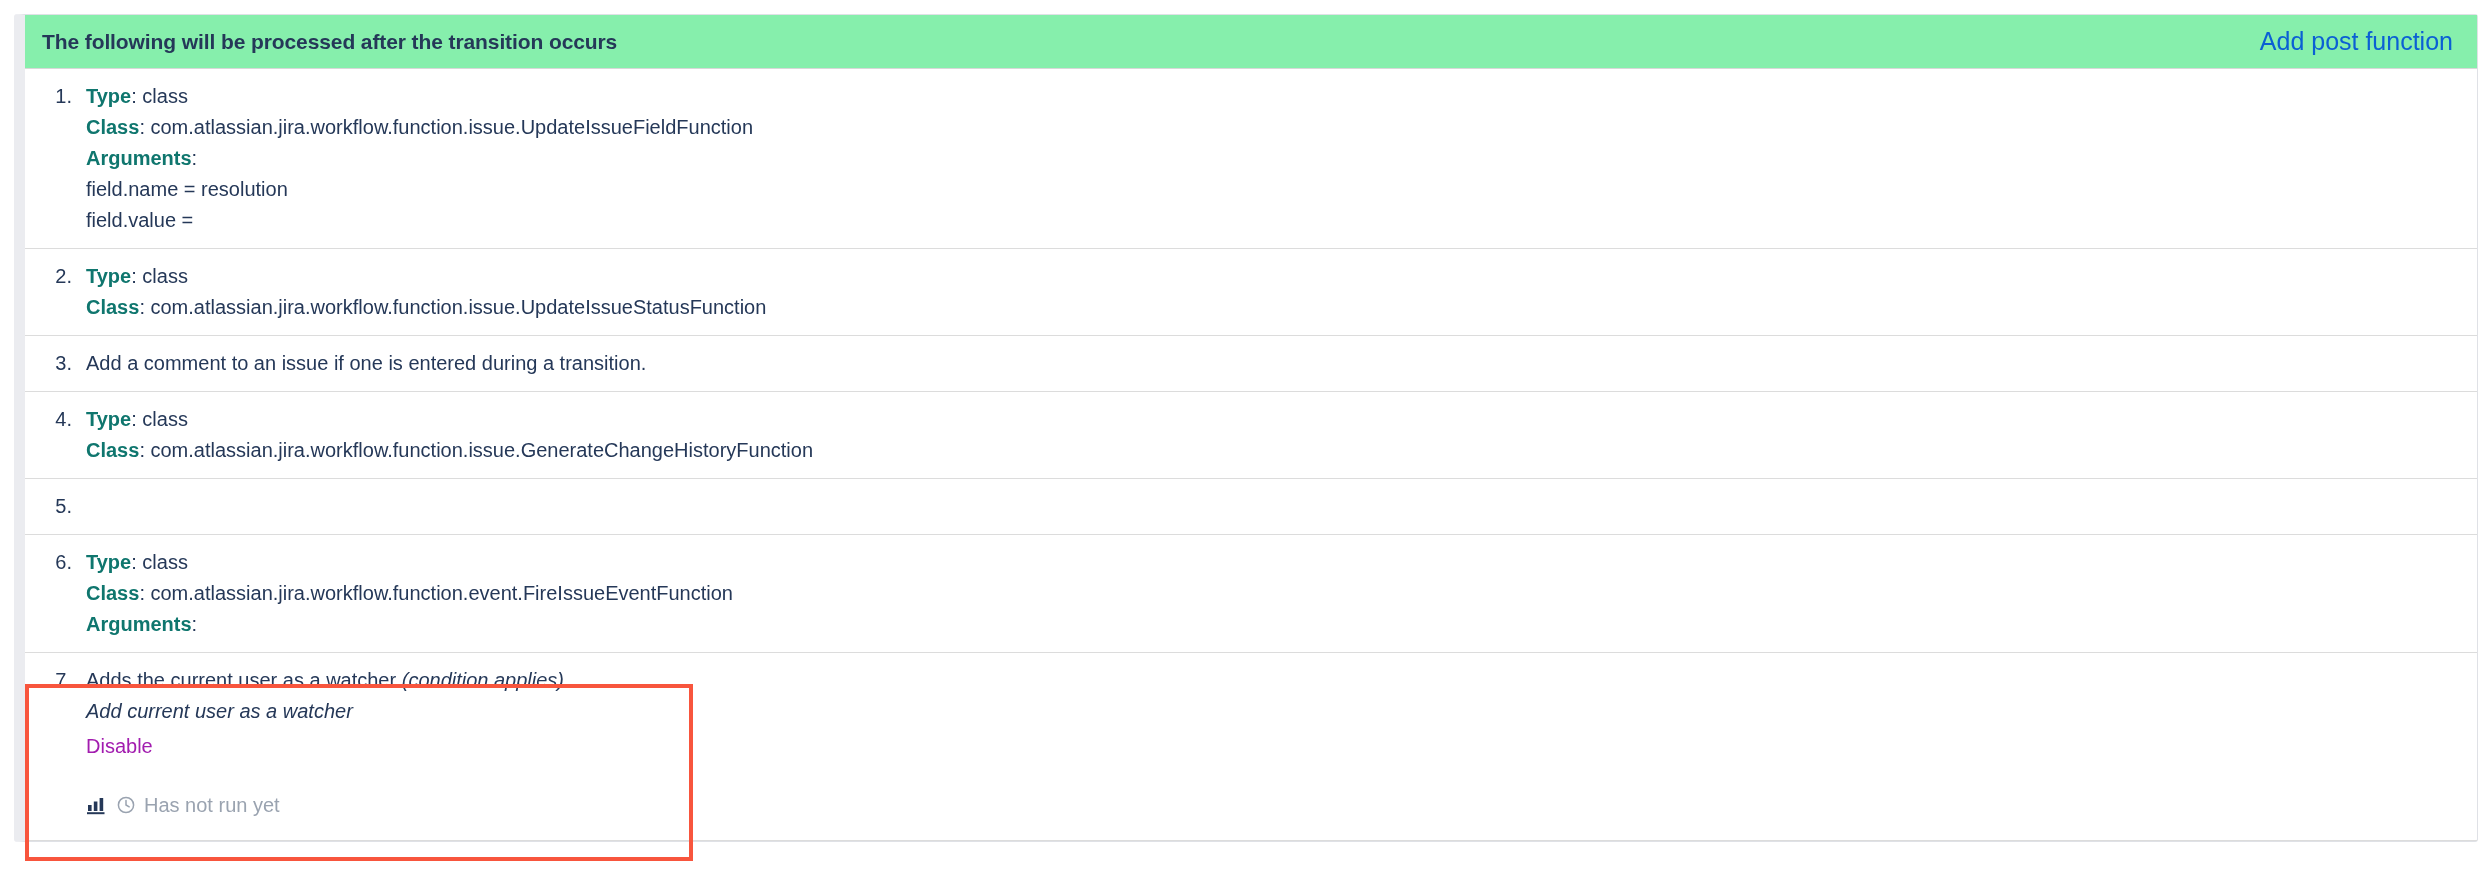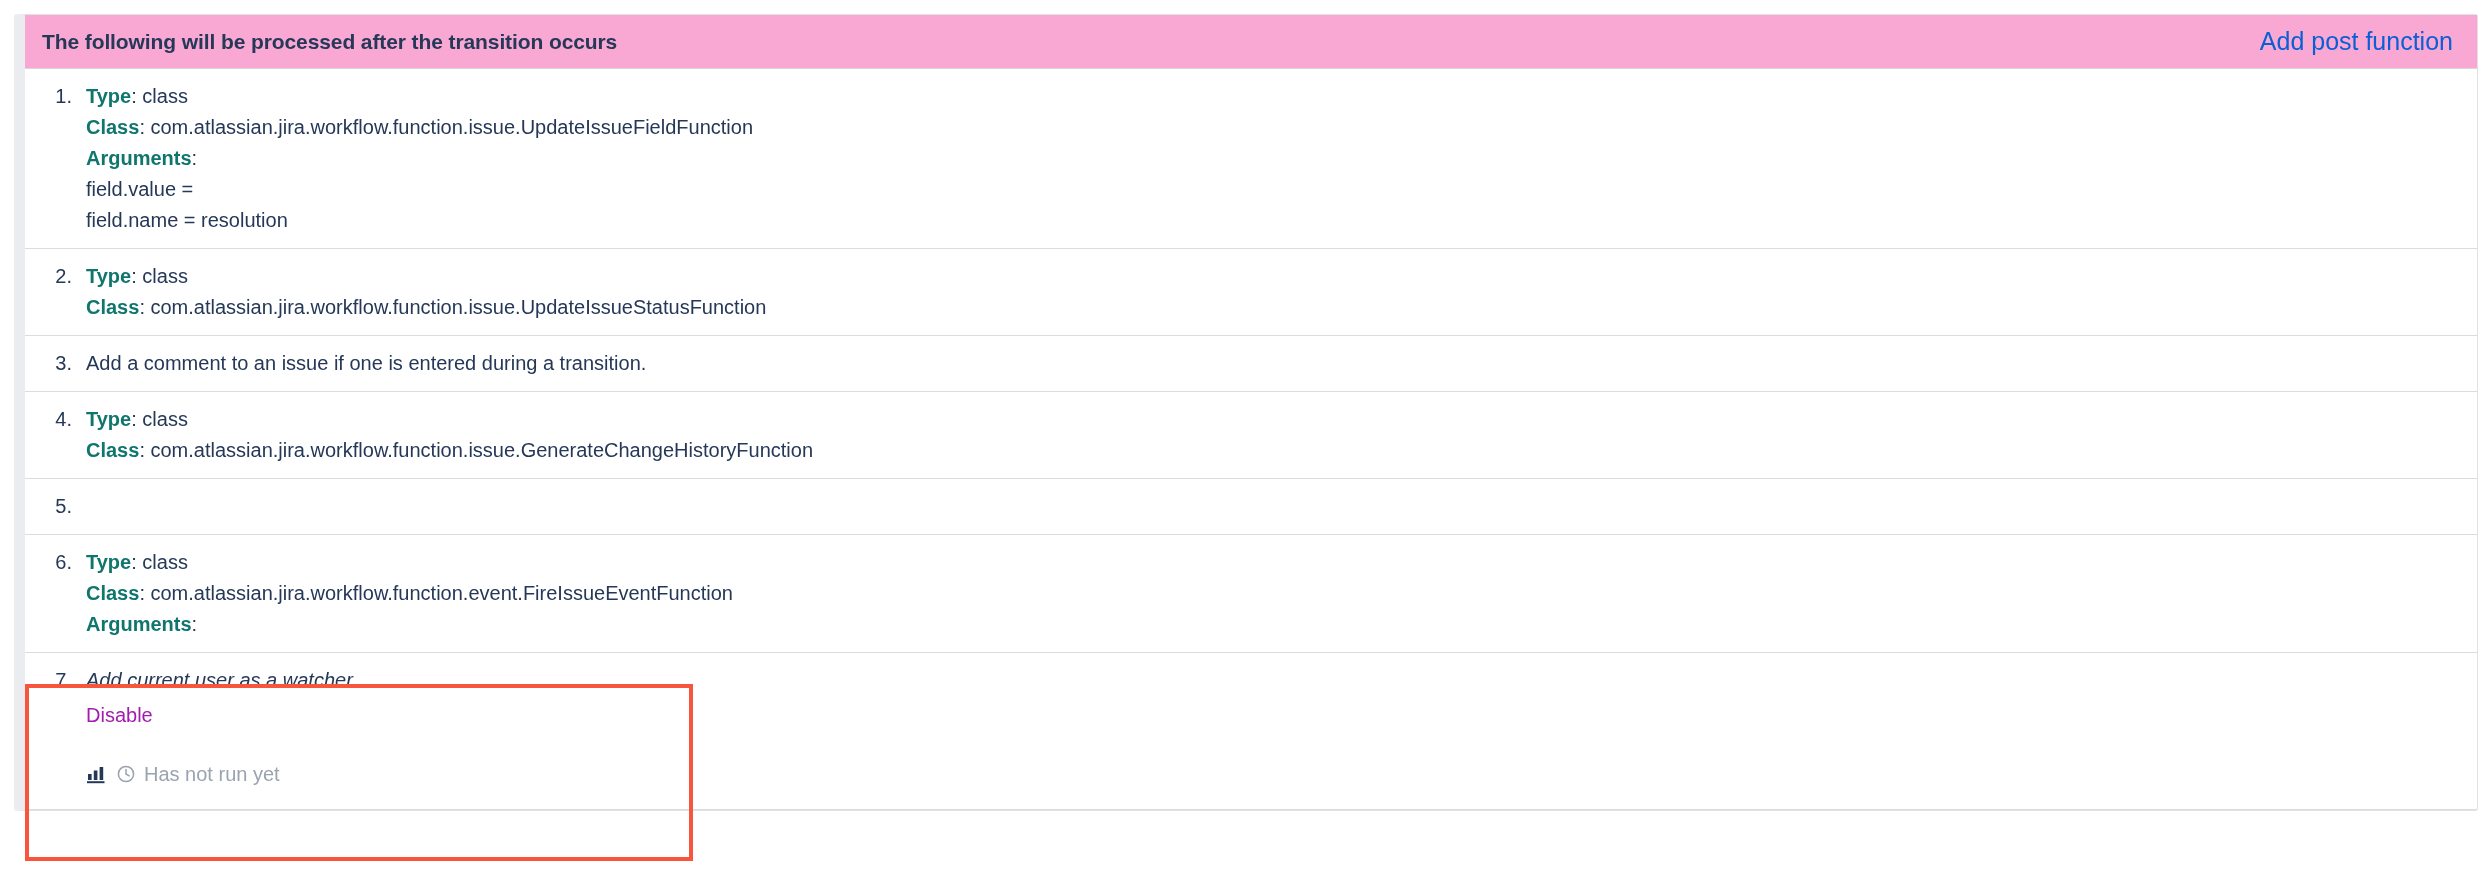--- a/index.html
+++ b/index.html
@@ -31,21 +31,21 @@
     border: 1px solid #dfe1e6;
     border-left: 11px solid #ebecf0;
     border-radius: 3px;
   }
 
   .panel-header {
     box-sizing: border-box;
     display: flex;
     align-items: center;
     justify-content: space-between;
-    background: #f9a8d4;
+    background: #86efac;
     border-bottom: 1px solid #d8d8d8;
     padding: 15px 24px 15px 17px;
     height: 54px;
   }
 
   .panel-header-title {
     font-size: 21px;
     font-weight: bold;
     color: #253858;
     letter-spacing: -0.1px;
@@ -172,22 +172,22 @@
     </div>
 
     <ol class="fn-list">
 
       <li class="fn-item">
         <div class="fn-index">1.</div>
         <div class="fn-body">
           <div class="fn-line"><b>Type</b><span class="val">: class</span></div>
           <div class="fn-line"><b>Class</b><span class="val">: com.atlassian.jira.workflow.function.issue.UpdateIssueFieldFunction</span></div>
           <div class="fn-line"><b>Arguments</b><span class="val">:</span></div>
+          <div class="fn-line">field.name = resolution</div>
           <div class="fn-line">field.value =</div>
-          <div class="fn-line">field.name = resolution</div>
         </div>
       </li>
 
       <li class="fn-item">
         <div class="fn-index">2.</div>
         <div class="fn-body">
           <div class="fn-line"><b>Type</b><span class="val">: class</span></div>
           <div class="fn-line"><b>Class</b><span class="val">: com.atlassian.jira.workflow.function.issue.UpdateIssueStatusFunction</span></div>
         </div>
       </li>
@@ -216,20 +216,21 @@
         <div class="fn-body">
           <div class="fn-line"><b>Type</b><span class="val">: class</span></div>
           <div class="fn-line"><b>Class</b><span class="val">: com.atlassian.jira.workflow.function.event.FireIssueEventFunction</span></div>
           <div class="fn-line"><b>Arguments</b><span class="val">:</span></div>
         </div>
       </li>
 
       <li class="fn-item highlighted" id="item7">
         <div class="fn-index">7.</div>
         <div class="fn-body">
+          <div class="fn-desc"><span>Adds the current user as a watcher </span><span class="fn-italic">(condition applies)</span></div>
           <div class="fn-sub-italic">Add current user as a watcher</div>
           <a class="fn-link">Disable</a>
           <div class="fn-status">
             <span class="icon-chart">
               <svg width="22" height="22" viewBox="0 0 22 22" xmlns="http://www.w3.org/2000/svg">
                 <rect x="2" y="11" width="3.6" height="6" fill="#253858"></rect>
                 <rect x="7.8" y="7.5" width="3.6" height="9.5" fill="#253858"></rect>
                 <rect x="13.6" y="4" width="3.6" height="13" fill="#253858"></rect>
                 <rect x="1" y="18.2" width="17.5" height="2" fill="#253858"></rect>
               </svg>

